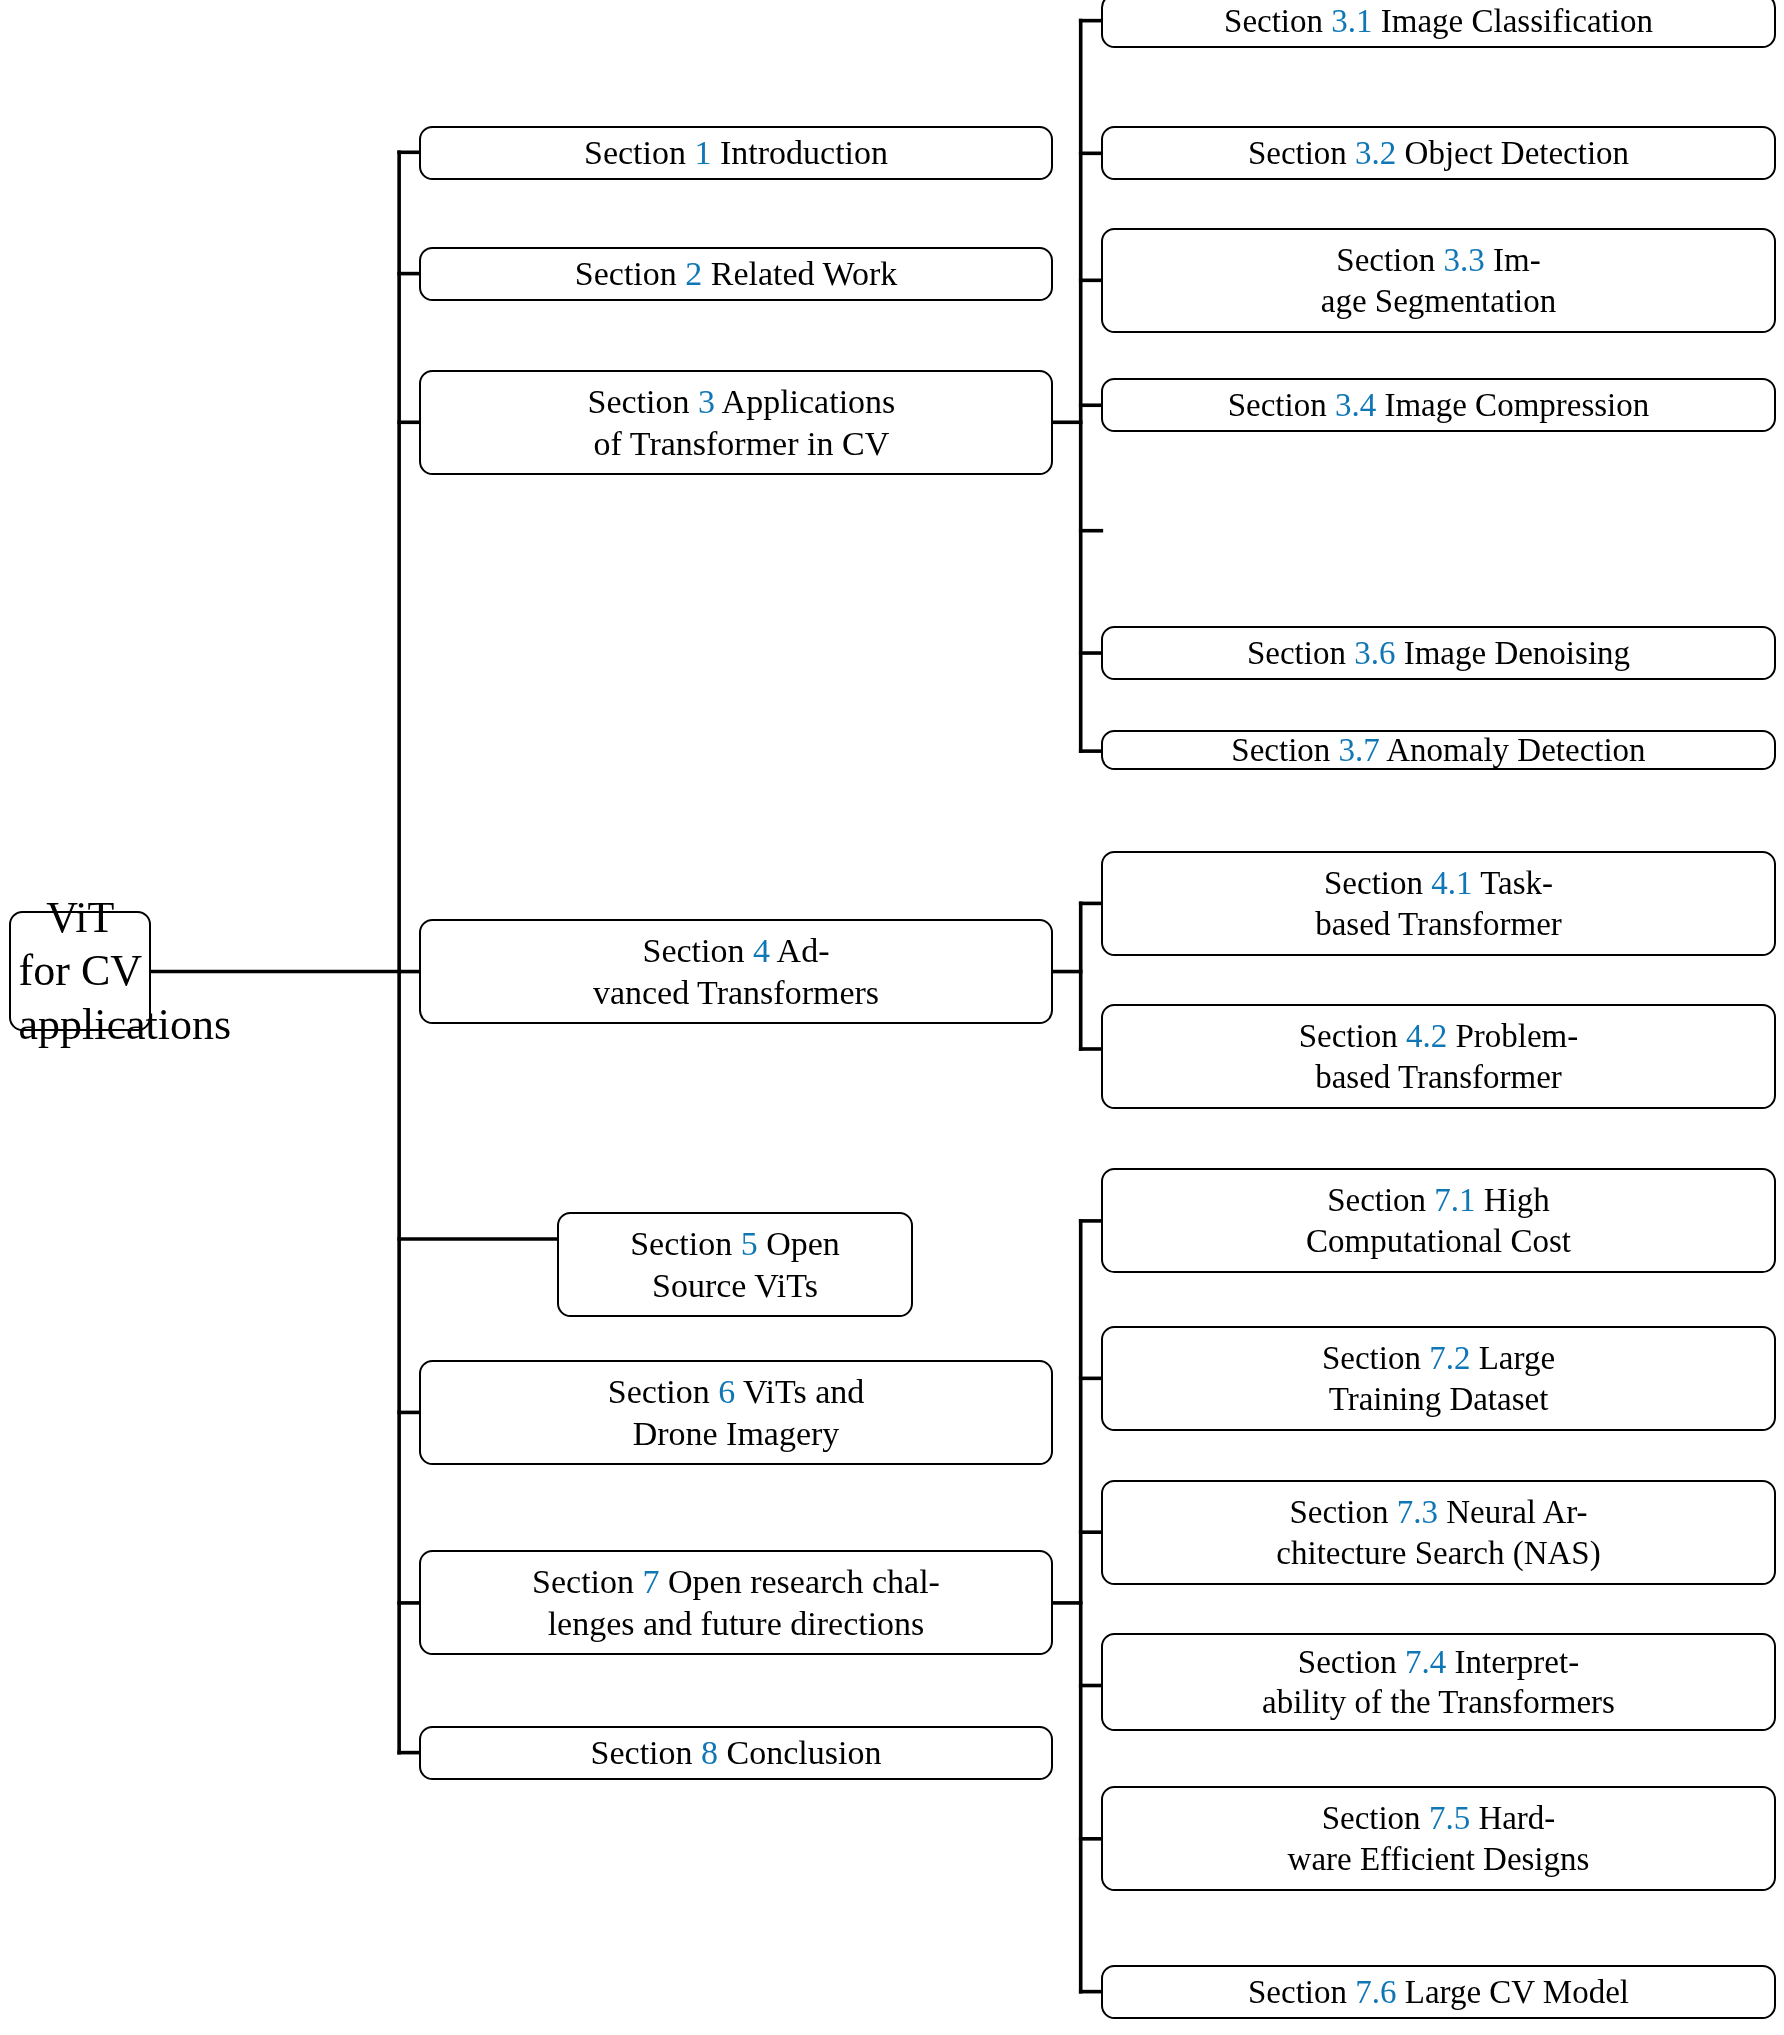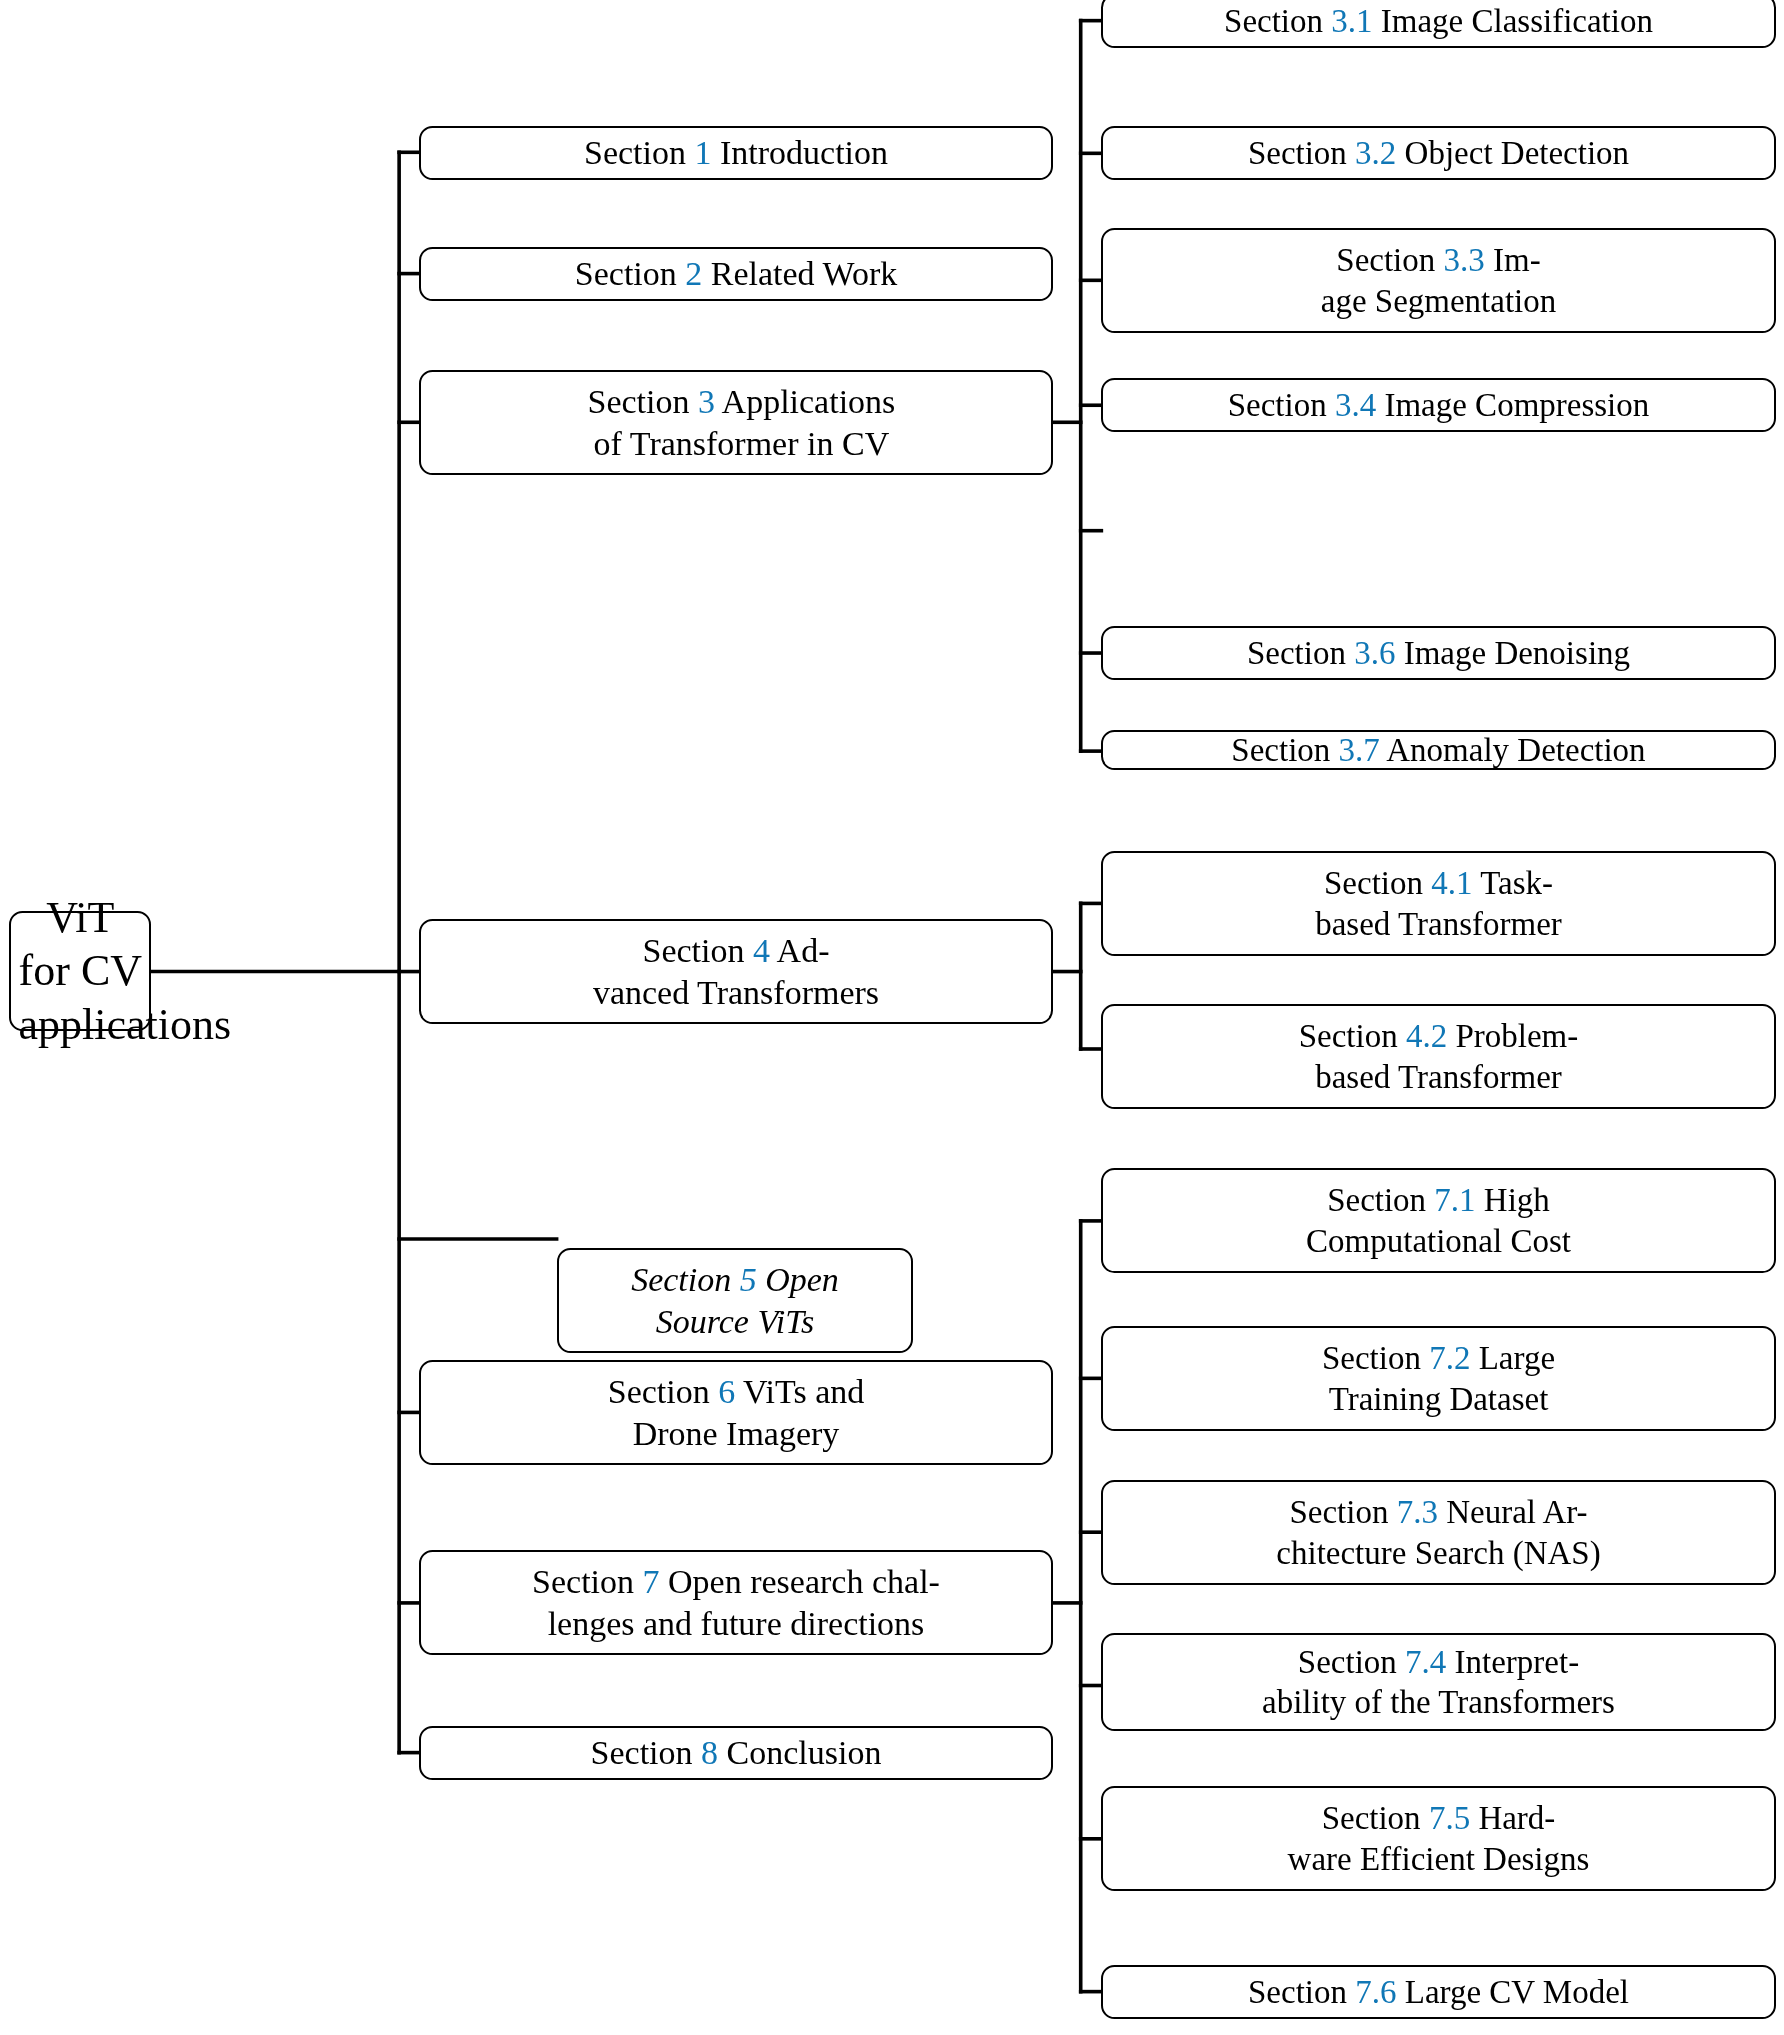--- a/index.html
+++ b/index.html
@@ -124,21 +124,21 @@
   </div>
 
   <div class="node f-main" style="left:419px; top:370px; width:634px; height:105px;padding-left:18px;">
     <span class="txt">Section <span class="num">3</span> Applications<br>of Transformer in CV</span>
   </div>
 
   <div class="node f-main" style="left:419px; top:919px; width:634px; height:105px;">
     <span class="txt">Section <span class="num">4</span> Ad-<br>vanced Transformers</span>
   </div>
 
-  <div class="node f-main" style="left:557px; top:1248px; width:356px; height:105px;font-style:italic;">
+  <div class="node f-main" style="left:557px; top:1212px; width:356px; height:105px;">
     <span class="txt">Section <span class="num">5</span> Open<br>Source ViTs</span>
   </div>
 
   <div class="node f-main" style="left:419px; top:1360px; width:634px; height:105px;">
     <span class="txt">Section <span class="num">6</span> ViTs and<br>Drone Imagery</span>
   </div>
 
   <div class="node f-main" style="left:419px; top:1550px; width:634px; height:105px;">
     <span class="txt">Section <span class="num">7</span> Open research chal-<br>lenges and future directions</span>
   </div>

